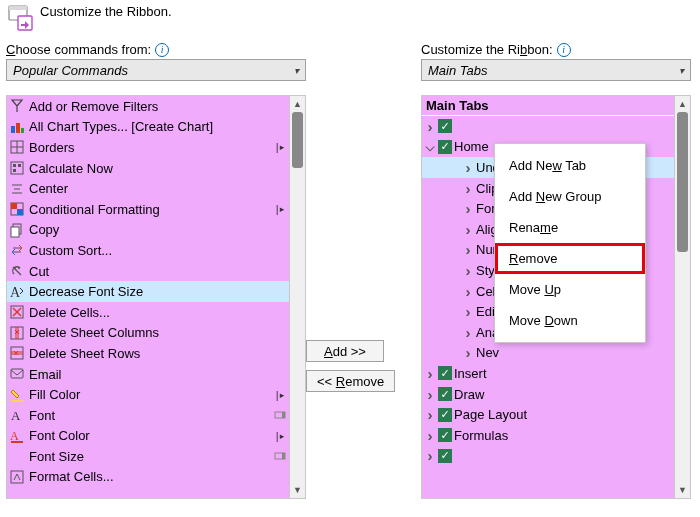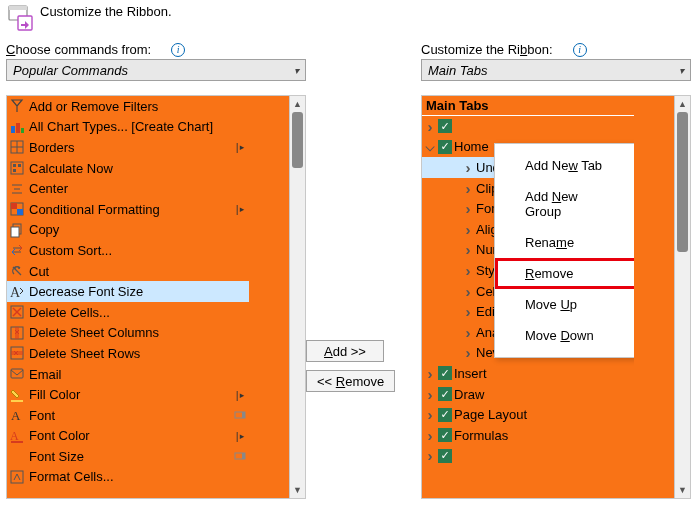--- a/index.html
+++ b/index.html
@@ -42,21 +42,21 @@
     padding: 0 6px;
     gap: 0;
     align-items: flex-start;
   }
   .col-left { width: 300px; }
   .col-mid { width: 115px; padding-top: 298px; display:flex; flex-direction:column; gap:8px; align-items:flex-start;}
   .col-right { width: 270px; position: relative; }
   .label-row {
     display: flex;
     align-items: center;
-    gap: 20px;
+    gap: 4px;
     font-size: 13px;
     margin-bottom: 2px;
   }
   .info-icon {
     display:inline-flex; width:14px; height:14px; border:1px solid #0066b3; border-radius:50%;
     color:#0066b3; align-items:center; justify-content:center; font-size:10px; font-style:italic; font-family:Georgia,serif;
   }
   .u { text-decoration: underline; }
   .dropdown {
     display:flex; align-items:center; justify-content:space-between;
@@ -65,22 +65,21 @@
     padding: 2px 6px;
     height: 22px;
     margin-bottom: 14px;
     font-style: italic;
   }
   .dropdown .chev { font-size:10px; color:#444;}
   .listbox {
     border:1px solid var(--light-border);
     height: 404px;
     display:flex;
-    background:#f97316;
-    gap:40px;
+    background:#f0abfc;
   }
   .list-inner {
     flex:1;
     overflow:hidden;
     position:relative;
   }
   .list-row {
     display:flex; align-items:center; gap:4px;
     padding: 1px 2px;
     height: 20.6px;
@@ -147,21 +146,21 @@
     position:absolute;
     left: 72px;
     top: 47px;
     width: 152px;
     background:#fff;
     border:1px solid var(--light-border);
     box-shadow: 2px 2px 6px rgba(0,0,0,.2);
     padding:6px 0;
   }
   .context-menu .mi {
-    padding: 8px 30px;
+    padding: 8px 14px;
     font-size:13px;
   }
   .context-menu .mi.hi {
     outline: 3px solid var(--highlight);
     outline-offset:-3px;
   }
   svg { display:block; }
 </style>
 </head>
 <body>

